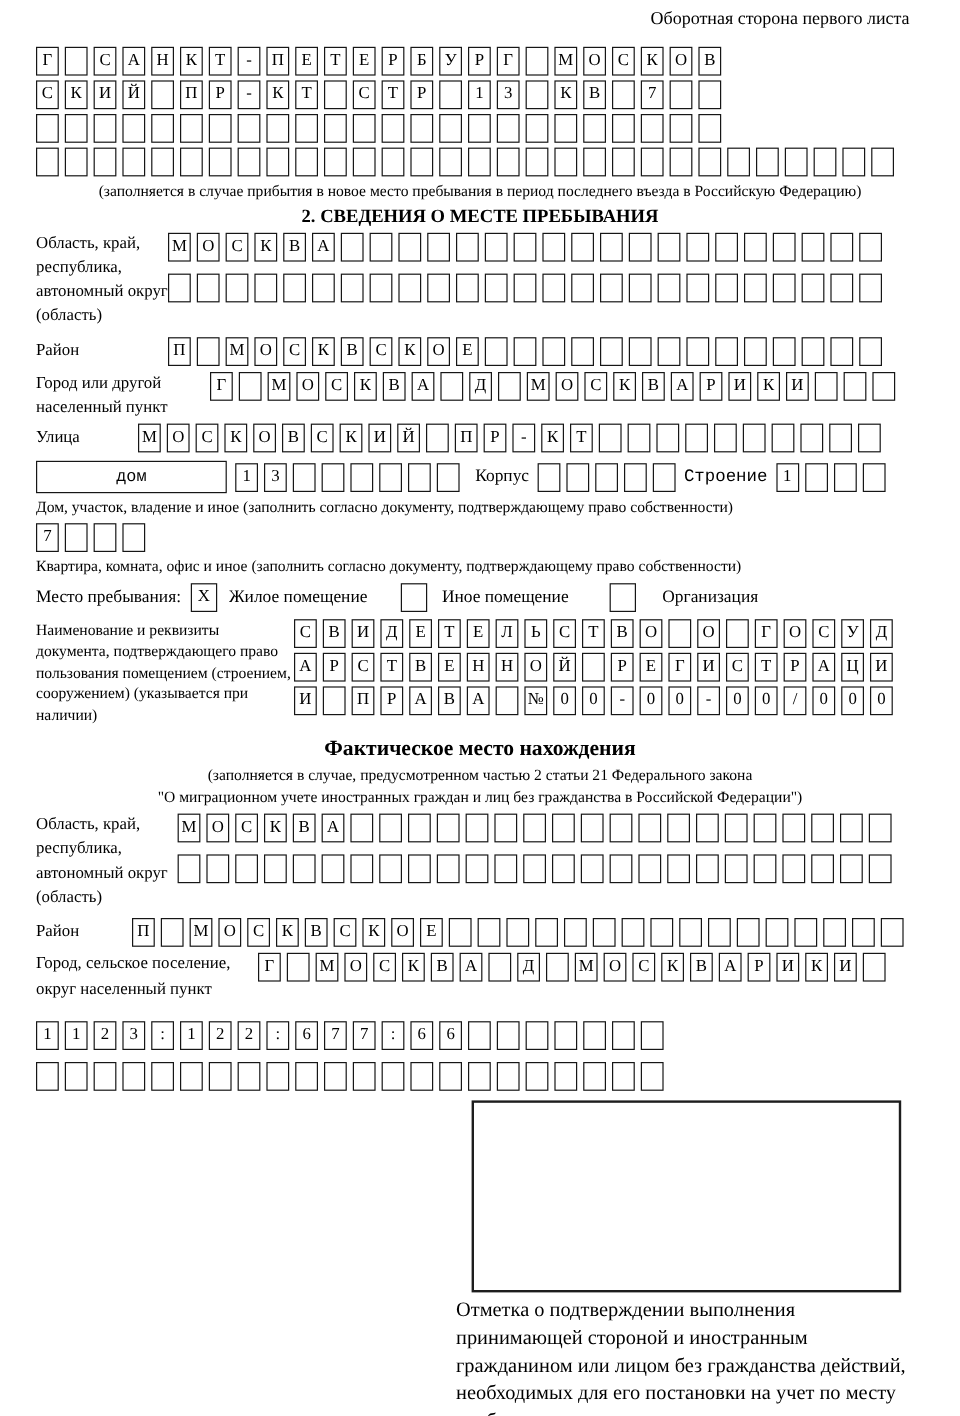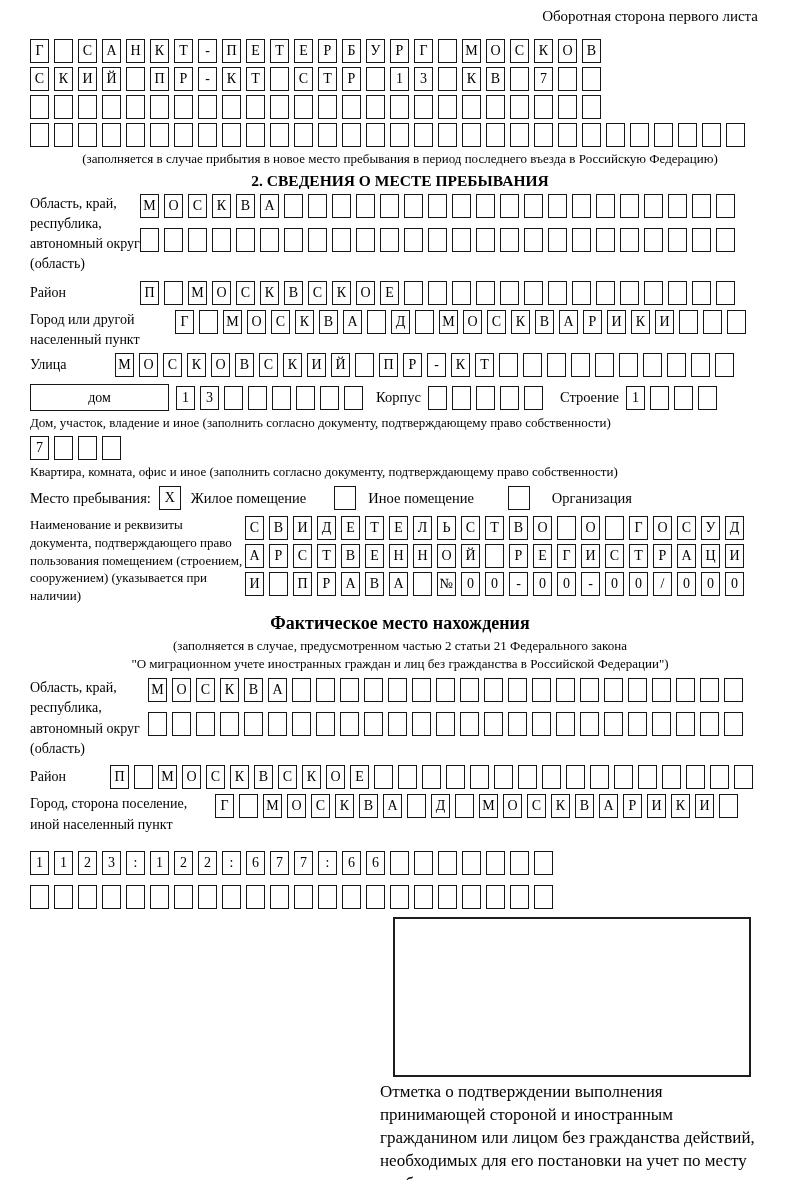--- a/index.html
+++ b/index.html
@@ -345,40 +345,40 @@
         <span class="cell"></span>
         <span class="cell"></span>
         <span class="cell"></span>
         <span class="cell"></span>
         <span class="cell"></span>
         <span class="cell"></span>
       </div>
   </div>
 
   <div class="house-line" style="margin-top:7px; gap:7px;">
-    <div class="name-box" style="width:139px;">дом</div>
+    <div class="name-box" style="width:159px;font-family:Liberation Mono, monospace;">дом</div>
     <div class="cells">
         <span class="cell">1</span>
         <span class="cell">3</span>
         <span class="cell"></span>
         <span class="cell"></span>
         <span class="cell"></span>
         <span class="cell"></span>
         <span class="cell"></span>
         <span class="cell"></span>
       </div>
     <span class="inline-lab" style="margin-left:6px;">Корпус</span>
     <div class="cells">
         <span class="cell"></span>
         <span class="cell"></span>
         <span class="cell"></span>
         <span class="cell"></span>
         <span class="cell"></span>
       </div>
-    <span class="inline-lab" style="margin-left:10px;">Строение</span>
+    <span class="inline-lab" style="font-family:Liberation Mono, monospace;">Строение</span>
     <div class="cells">
         <span class="cell">1</span>
         <span class="cell"></span>
         <span class="cell"></span>
         <span class="cell"></span>
       </div>
   </div>
   <div class="note-left" style="margin-top:3px;">Дом, участок, владение и иное (заполнить согласно документу, подтверждающему право собственности)</div>
 
   <div class="house-line" style="margin-top:4px; gap:7px;">
@@ -567,21 +567,21 @@
         <span class="cell"></span>
         <span class="cell"></span>
         <span class="cell"></span>
         <span class="cell"></span>
         <span class="cell"></span>
         <span class="cell"></span>
       </div>
   </div>
 
   <div class="frow" style="margin-top:5px;">
-    <div class="flabel w185">Город, сторона поселение, иной населенный пункт</div>
+    <div class="flabel w185">Город, сельское поселение, округ населенный пункт</div>
     <div class="cells">
         <span class="cell">Г</span>
         <span class="cell"></span>
         <span class="cell">М</span>
         <span class="cell">О</span>
         <span class="cell">С</span>
         <span class="cell">К</span>
         <span class="cell">В</span>
         <span class="cell">А</span>
         <span class="cell"></span>

